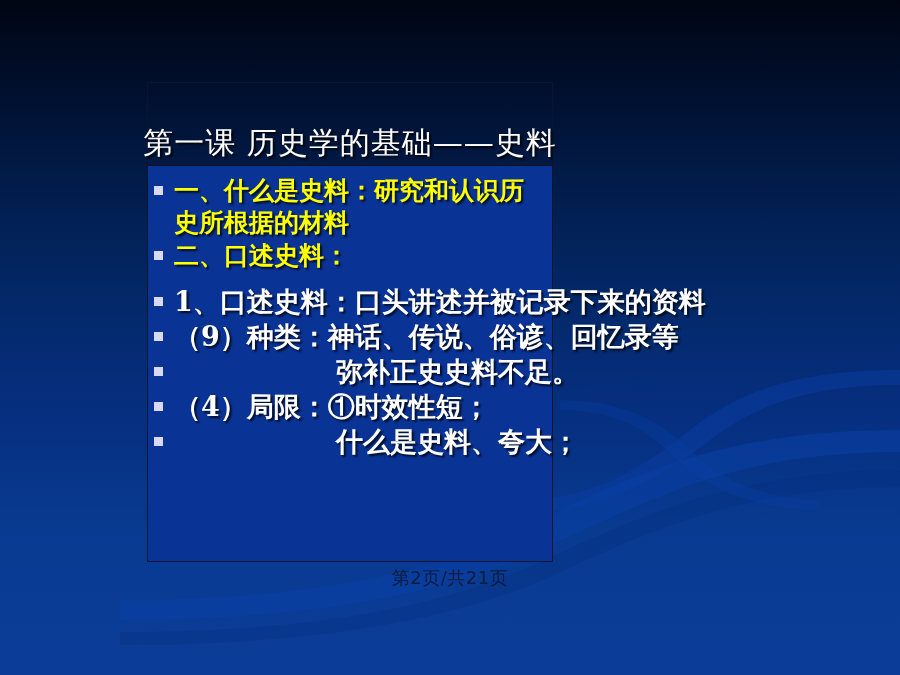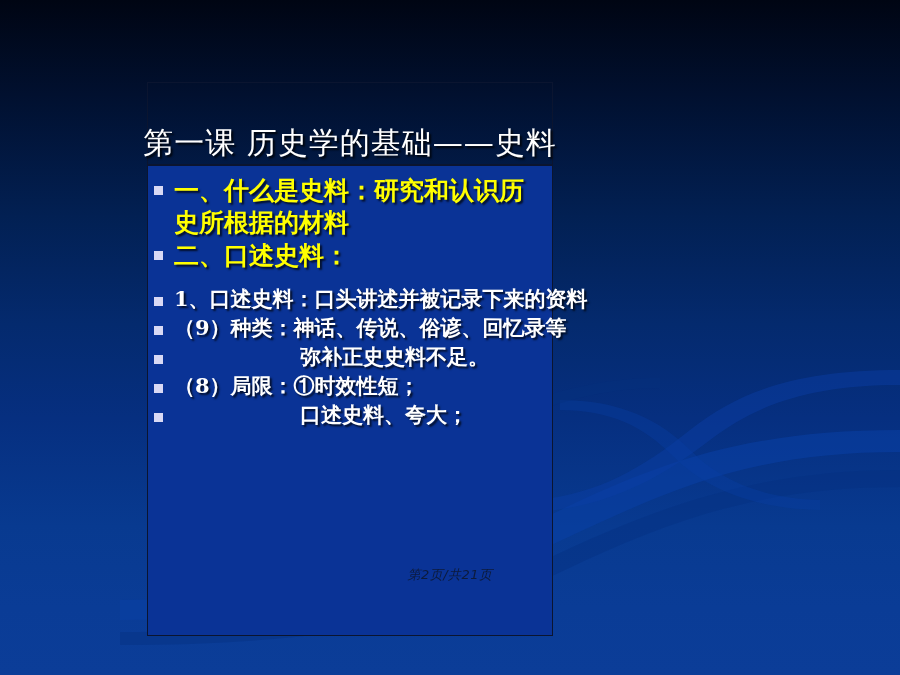--- a/index.html
+++ b/index.html
@@ -53,21 +53,21 @@
     white-space: nowrap;
     text-shadow: 2px 2px 2px rgba(0,0,0,0.85);
   }
 
   
   #body-box {
     position: absolute;
     left: 147px;
     top: 165px;
     width: 406px;
-    height: 471px;
+    height: 397px;
     box-sizing: border-box;
     border: 1px solid #0b1530;
     background: #0a3396;
     padding: 9px 6px 0 6px;
   }
 
   .bullet-row {
     display: flex;
     align-items: flex-start;
     position: relative;
@@ -101,42 +101,41 @@
   }
 
   
   .lvl-sub .bullet-mark {
     margin-top: 9px;
   }
   .lvl-sub .bullet-body {
     color: #ffffff;
     font-family: "DejaVu Serif", "Liberation Serif", serif;
     font-weight: bold;
-    font-size: 21px;
+    font-size: 27px;
     line-height: 1.0;
     white-space: pre;
     text-shadow: 2px 2px 2px rgba(0,0,0,0.75);
     min-height: 21px;
   }
   .lvl-sub { margin-bottom: 8px; }
 
   .gap-row { height: 14px; }
 
   
   #footer {
     position: absolute;
     left: 0;
     top: 566px;
     width: 900px;
     text-align: center;
     color: #0d1b3c;
     font-family: "DejaVu Sans", "Liberation Sans", sans-serif;
-    font-size: 13px;
+    font-size: 18px;
     letter-spacing: 0.5px;
-    font-style: italic;
   }
 </style>
 </head>
 <body>
 
 <div id="slide">
 
   <svg id="swoosh-layer" viewBox="0 0 900 675" xmlns="http://www.w3.org/2000/svg">
     <path d="M 900 430 C 730 430 640 470 520 530 C 430 575 300 600 120 600 L 120 620 C 320 620 450 592 545 548 C 665 492 745 452 900 452 Z" fill="#0a3fa6" opacity="0.55"></path>
     <path d="M 900 470 C 760 470 660 505 545 560 C 450 605 320 632 120 632 L 120 645 C 330 645 470 616 565 570 C 680 515 770 487 900 487 Z" fill="#06307f" opacity="0.40"></path>
@@ -174,26 +173,26 @@
     </div>
 
 
     <div class="bullet-row lvl-sub">
       <span class="bullet-mark"></span>
       <span class="bullet-body">　　　　　　弥补正史史料不足。</span>
     </div>
 
     <div class="bullet-row lvl-sub">
       <span class="bullet-mark"></span>
-      <span class="bullet-body">（8）局限：①时效性短；</span>
+      <span class="bullet-body">（4）局限：①时效性短；</span>
     </div>
 
     <div class="bullet-row lvl-sub">
       <span class="bullet-mark"></span>
-      <span class="bullet-body">　　　　　　口述史料、夸大；</span>
+      <span class="bullet-body">　　　　　　什么是史料、夸大；</span>
     </div>
 
 
   </div>
 
   <div id="footer">第2页/共21页</div>
 
 </div>
 
 </body></html>

